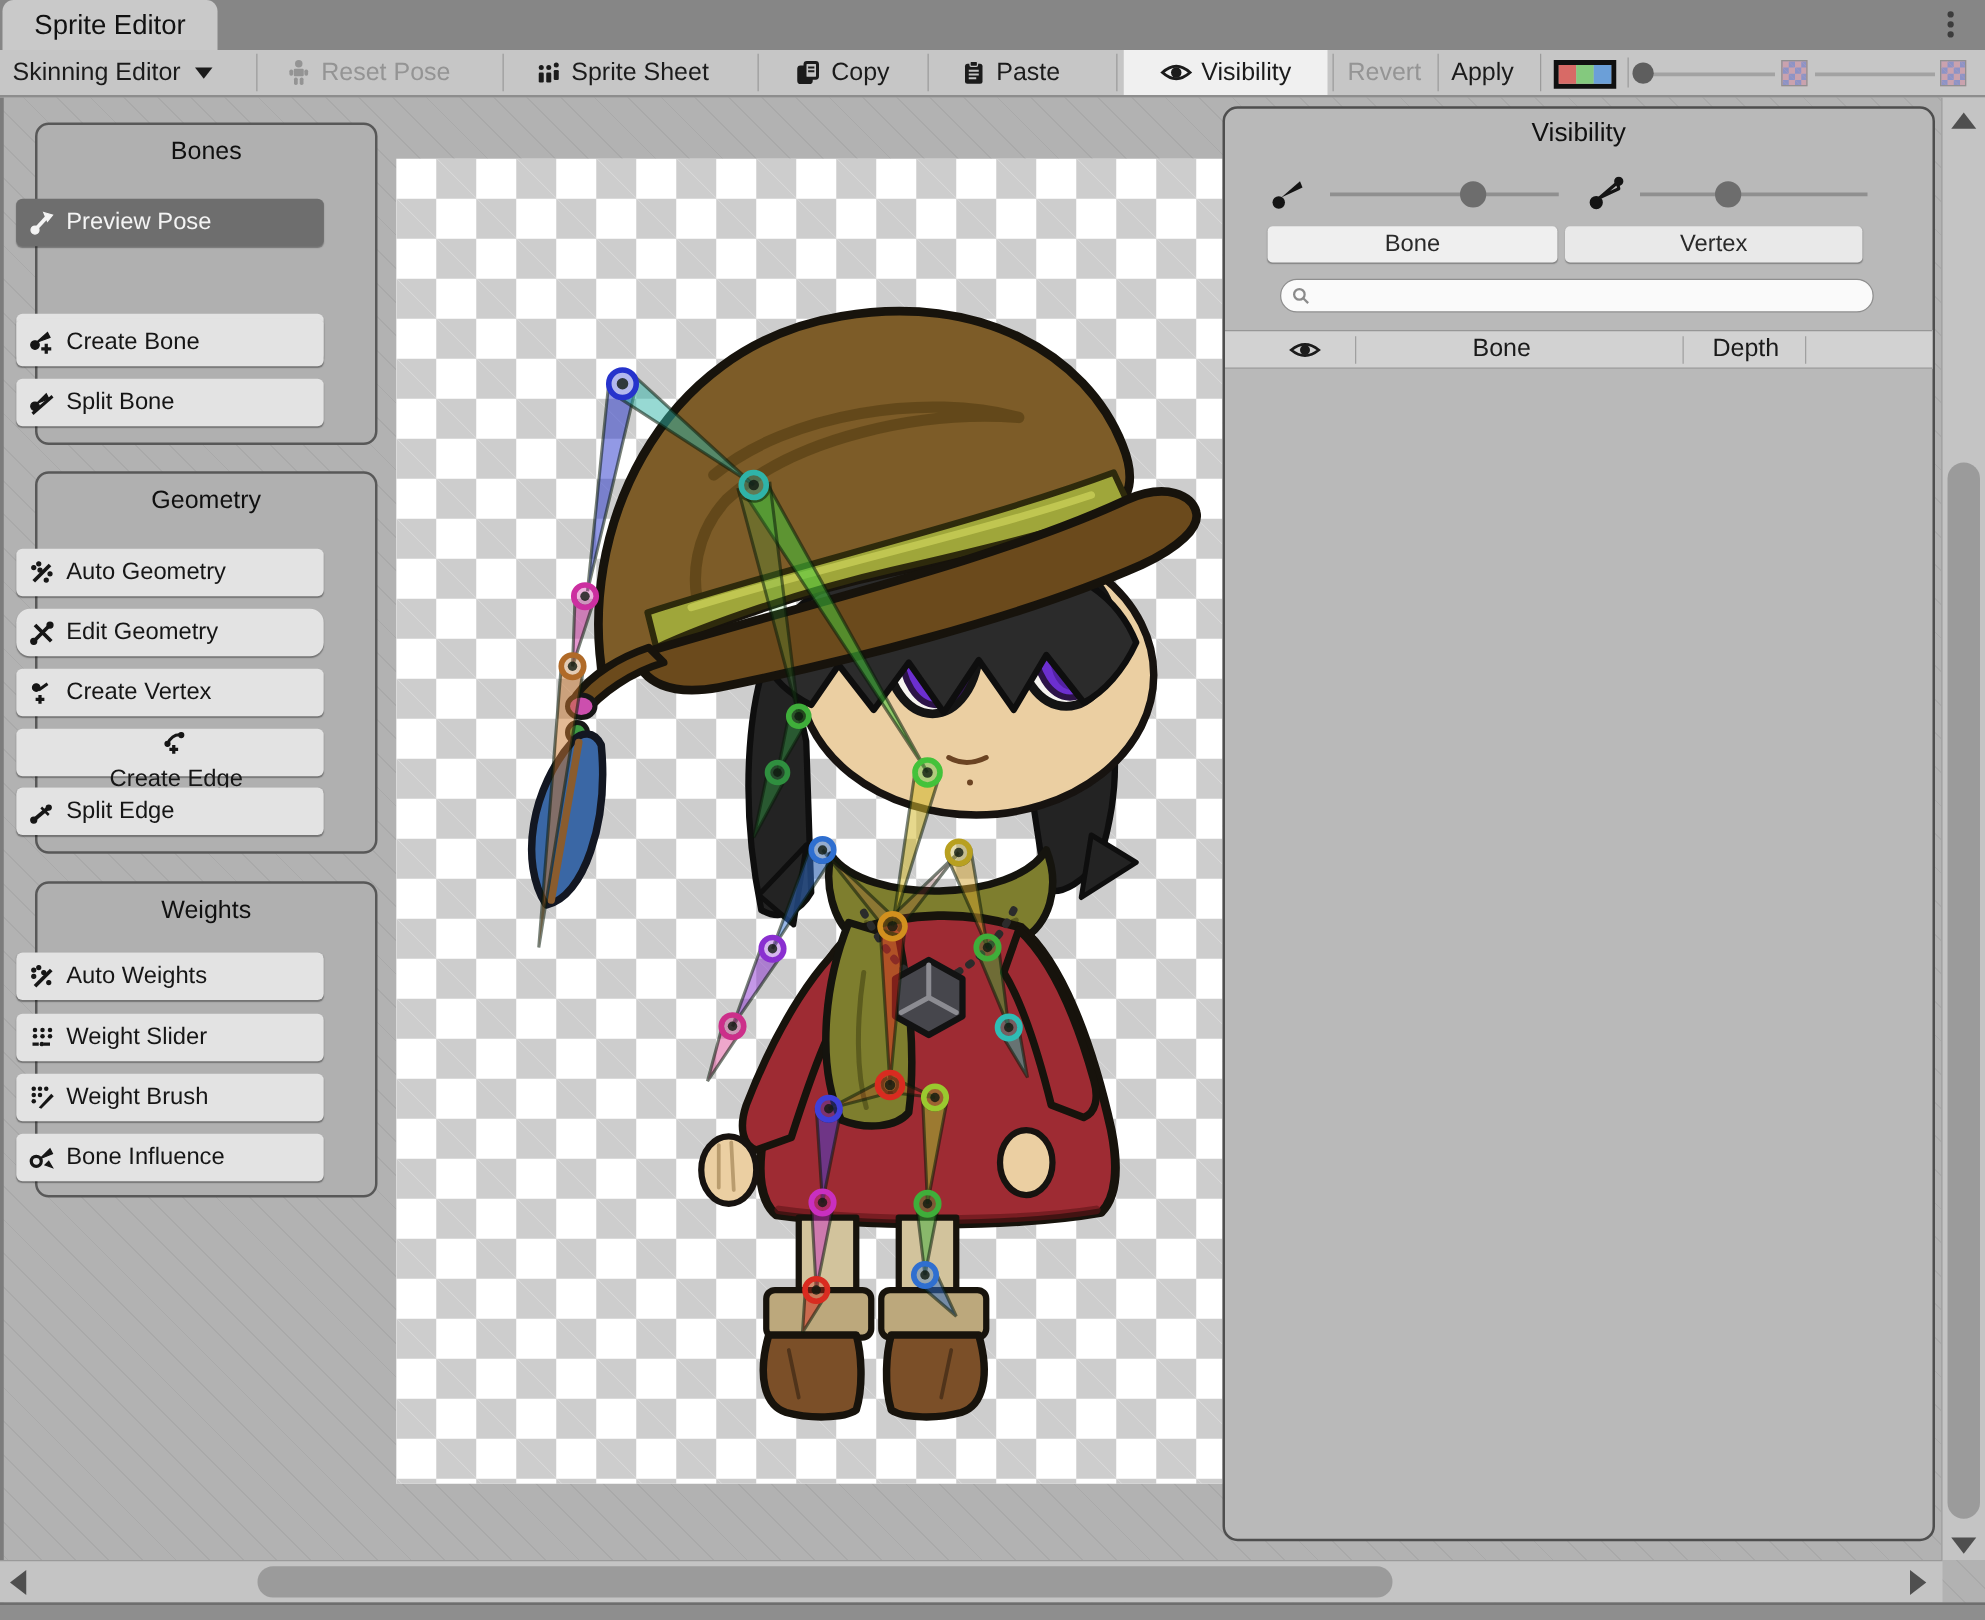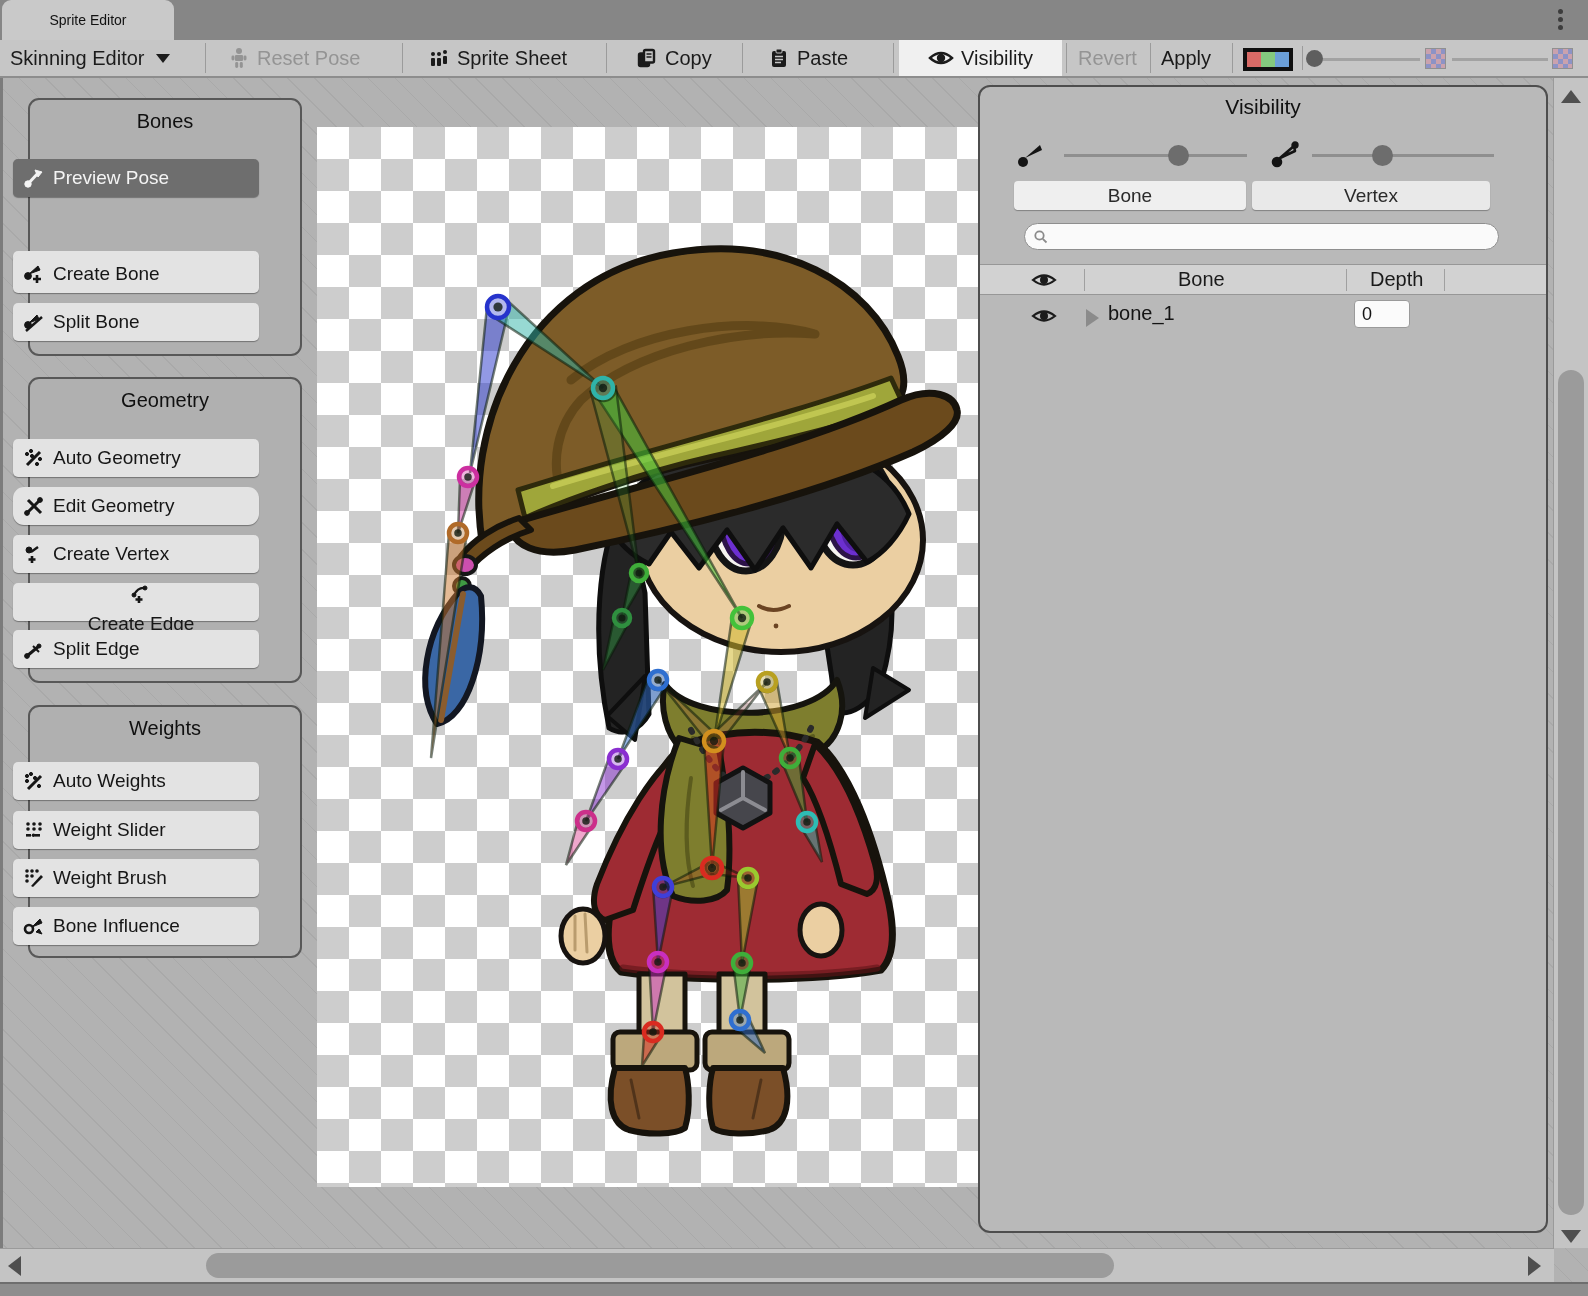--- a/index.html
+++ b/index.html
@@ -12,21 +12,21 @@
       repeating-linear-gradient(45deg, rgba(0,0,0,0.05) 0 1px, transparent 1px 19px),
       #b2b2b2;
   }
 
   
   .tabbar { position:absolute; left:0; top:0; width:1588px; height:40px; background:#868686; }
   .tab {
     position:absolute; left:2px; top:0; width:172px; height:40px;
     background:#c9c9c9; border-radius:9px 9px 0 0;
     display:flex; align-items:center; justify-content:center;
-    font-size:14px; color:#111;
+    font-size:22px; color:#111;
   }
   .kebab { position:absolute; left:1548px; top:6px; width:24px; height:30px; cursor:pointer; }
   .kebab i { display:block; width:5px; height:5px; border-radius:50%; background:#3c3c3c; margin:3px auto; }
 
   
   .toolbar {
     position:absolute; left:0; top:40px; width:1588px; height:38px;
     background:#c6c6c6; border-bottom:2px solid #8d8d8d;
   }
   .tb { position:absolute; top:0; height:36px; display:flex; align-items:center; gap:7px;
@@ -585,29 +585,20 @@
       <path d="M2 10 Q13 1 24 10 Q13 19 2 10 Z" fill="none" stroke="#1b1b1b" stroke-width="2.2"></path>
       <circle cx="13" cy="10" r="4" fill="#1b1b1b"></circle>
     </svg>
     <div class="vsep" style="left:104px;"></div>
     <div class="vcol" style="left:198px;">Bone</div>
     <div class="vsep" style="left:366px;"></div>
     <div class="vcol" style="left:390px;">Depth</div>
     <div class="vsep" style="left:464px;"></div>
   </div>
 
-  <div class="vrow">
-    <svg width="28" height="20" viewBox="0 0 26 20" style="position:absolute; left:50px; top:10px;">
-      <path d="M2 10 Q13 1 24 10 Q13 19 2 10 Z" fill="none" stroke="#1b1b1b" stroke-width="2.2"></path>
-      <circle cx="13" cy="10" r="4" fill="#1b1b1b"></circle>
-    </svg>
-    <div class="expander"></div>
-    <div class="bone-name">bone_1</div>
-    <input class="depth-field" type="text" value="0" style="">
-  </div>
 </div>
 
 <div class="vscroll">
   <div class="tri-up" style="position:absolute; left:7px; top:12px;"></div>
   <div class="vthumb"></div>
   <div class="tri-down" style="position:absolute; left:7px; top:1152px;"></div>
 </div>
 <div class="hscroll">
   <div class="tri-left" style="position:absolute; left:8px; top:7px;"></div>
   <div class="hthumb"></div>

